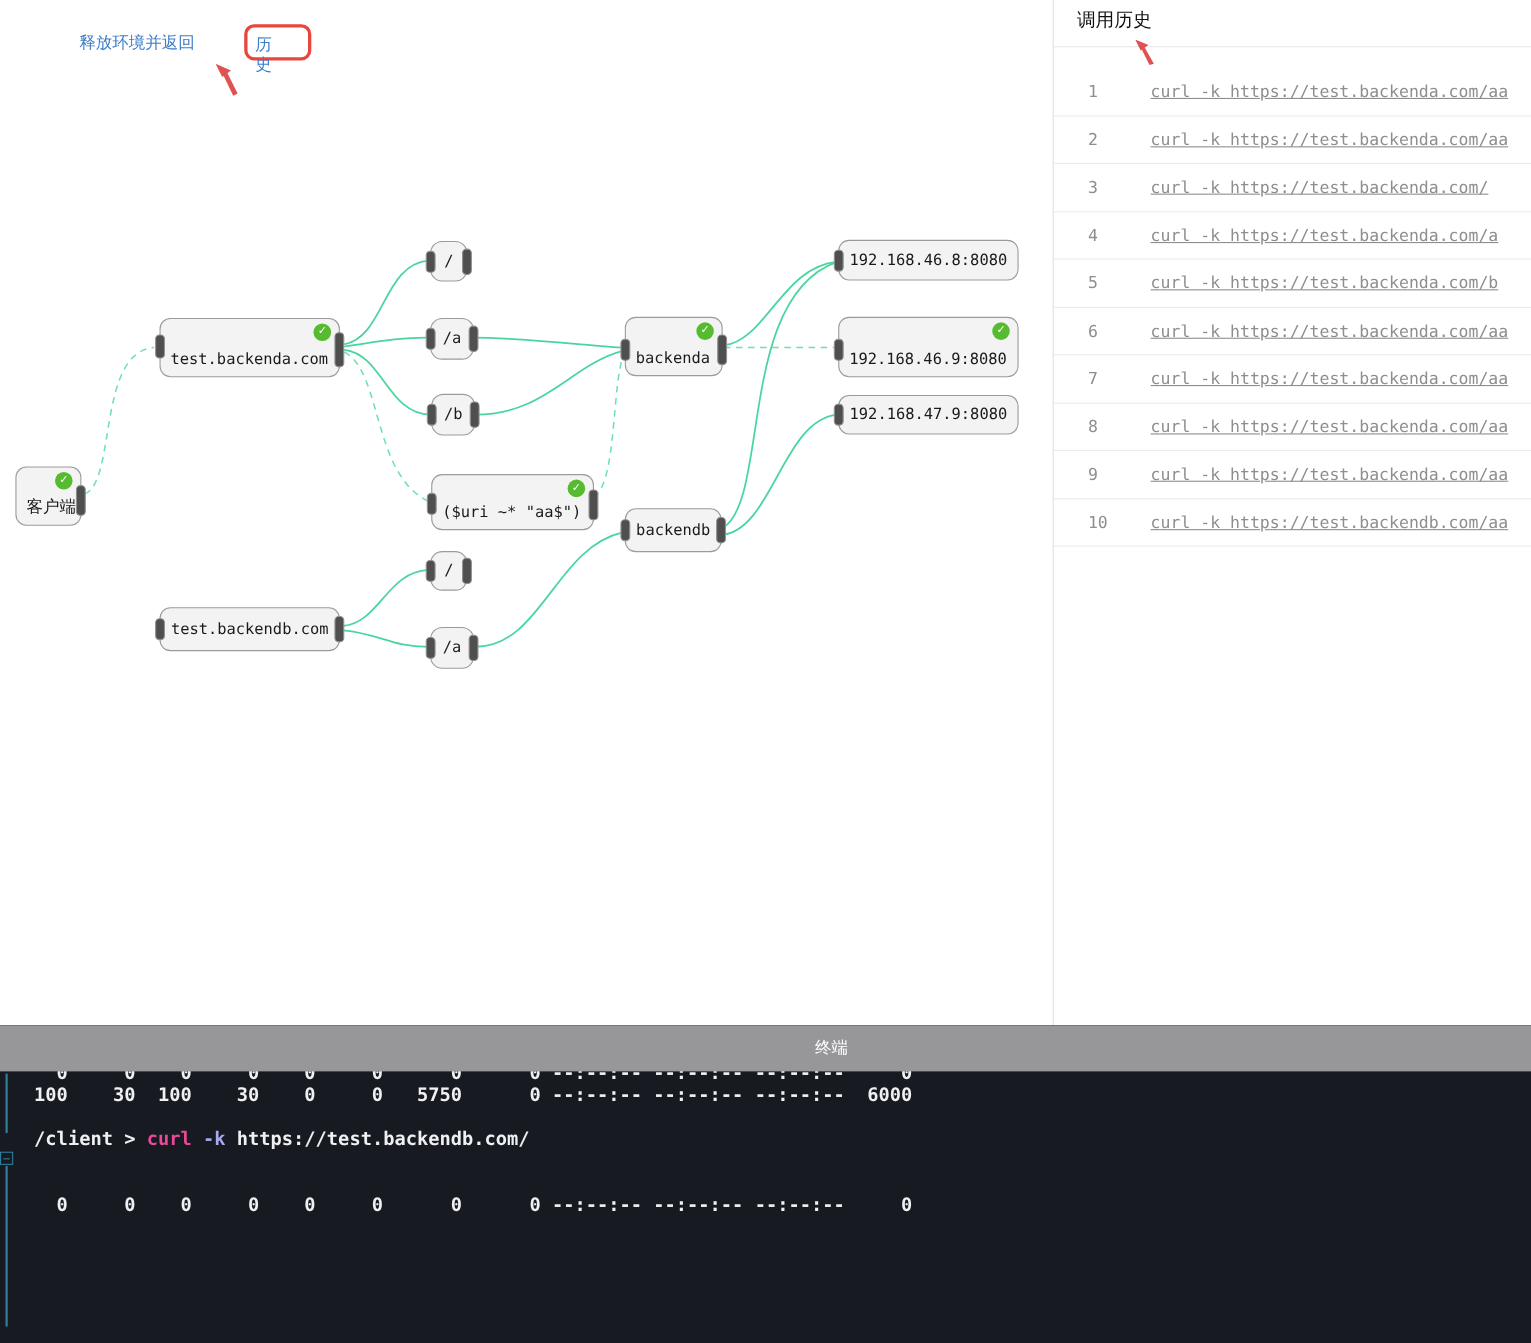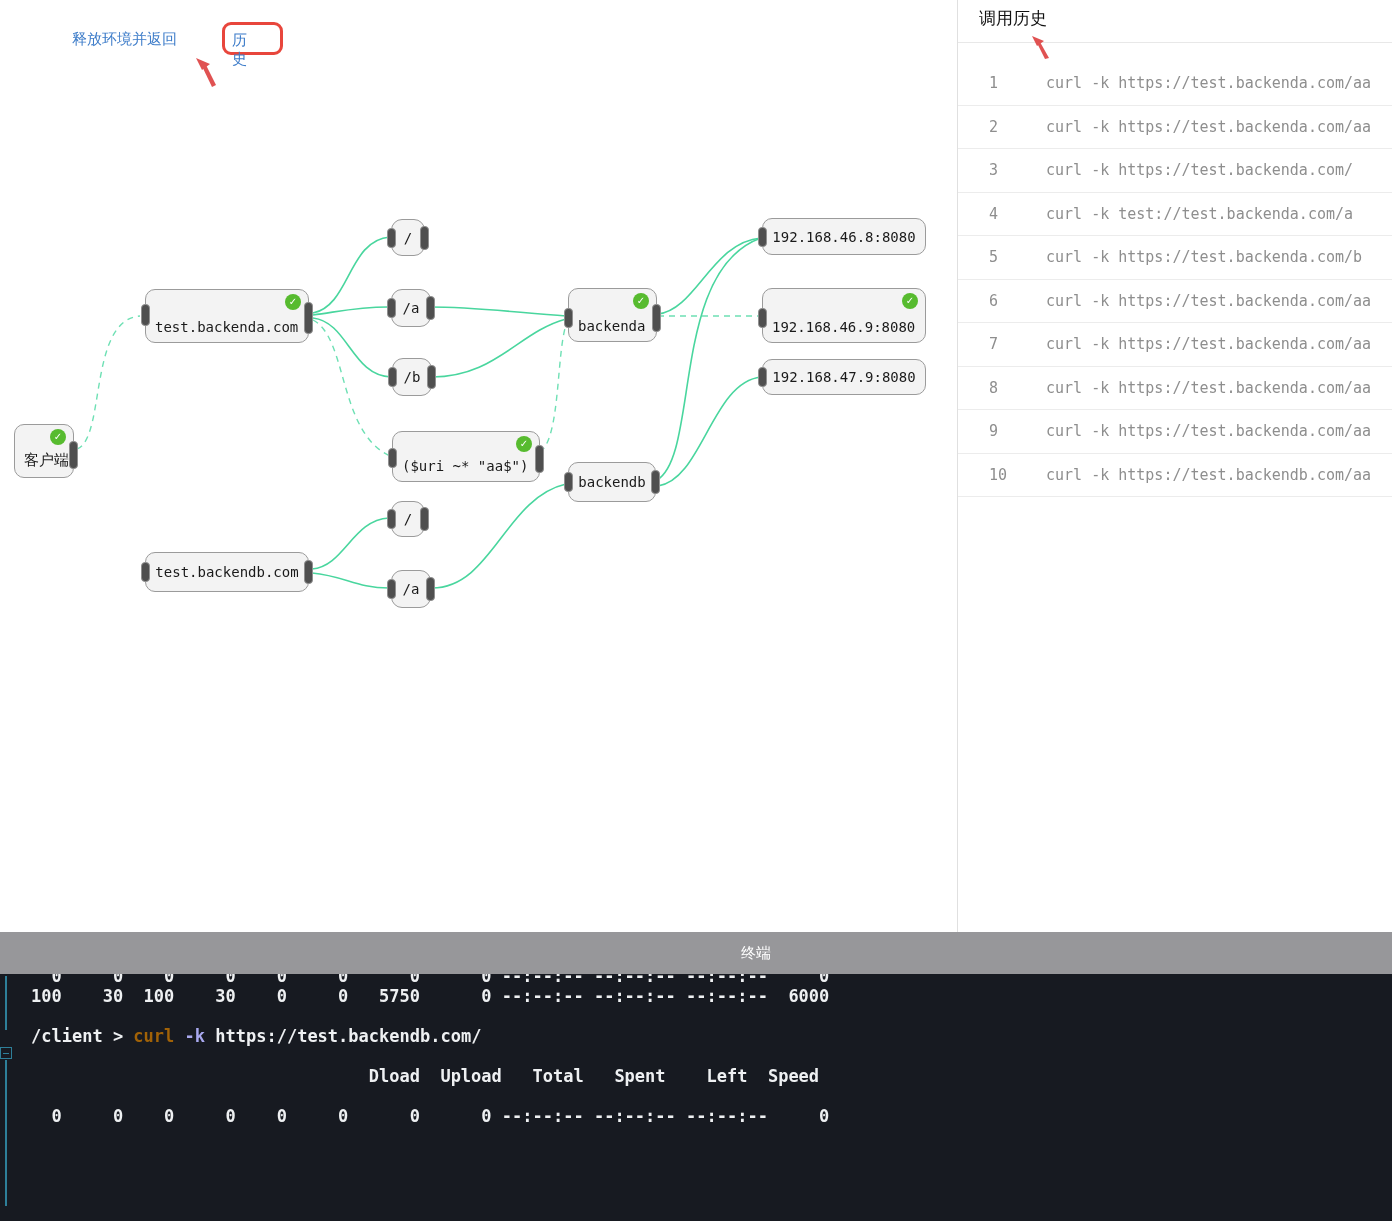--- a/index.html
+++ b/index.html
@@ -41,31 +41,31 @@
 
   
   .rpanel { left:957px; top:0; width:445px; height:932px; background:#ffffff;
             border-left:1px solid #e0e0e0; z-index:2; }
   .rpanel-header { position:absolute; left:21px; top:7px; font-size:17px; color:#111111; }
   .rpanel-divider { position:absolute; left:0; top:42px; width:445px; height:1px; background:#e8e8e8; }
   .hlist { position:absolute; left:0; top:62px; width:445px; }
   .hrow { height:43.5px; display:flex; align-items:center; border-bottom:1px solid #ececec;
           font-family:"DejaVu Sans Mono","Liberation Mono",monospace; font-size:15px; color:#8e8e8e; }
   .hrow .num { margin-left:31px; width:57px; }
-  .hrow .cmd { white-space:pre; }
+  .hrow .cmd { white-space:pre;text-decoration:underline; }
 
   
   .terminal { left:0; top:932px; width:1392px; height:289px; background:#171a21; z-index:4; overflow:hidden; }
   .term-bar { position:absolute; left:0; top:0; width:1392px; height:42px; background:#97979a; z-index:6;padding-left:20px; }
   .term-bar .title { position:absolute; left:756px; top:50%; transform:translate(-50%,-50%);
                      color:#ffffff; font-size:15px; }
   .term-text { position:absolute; left:16px; top:34px; z-index:5; color:#eef0f2;
                font-family:"DejaVu Sans Mono","Liberation Mono",monospace; font-size:17px; font-weight:bold; }
   .tline { height:20px; line-height:20px; white-space:pre;margin-left:15px; }
-  .tok-cmd { color:#a16207; } .tok-flag { color:#a9a9ef; }
+  .tok-cmd { color:#ec4899; } .tok-flag { color:#a9a9ef; }
   .fold-line { position:absolute; left:5px; width:2px; background:#2e7f99; z-index:5; }
   .fold-marker { position:absolute; left:0; top:115px; width:12px; height:12px;
                  border:1px solid #2e7f99; z-index:7; background:#171a21; }
   .fold-marker .dash { position:absolute; left:2px; top:4.5px; width:6px; height:1.5px; background:#2e7f99; }
 </style>
 </head>
 <body>
 
 <div class="abs top-links">
   <span class="link">释放环境并返回</span>
@@ -192,21 +192,21 @@
     <div class="hrow">
         <span class="num">2</span>
         <span class="cmd">curl -k https://test.backenda.com/aa</span>
       </div>
     <div class="hrow">
         <span class="num">3</span>
         <span class="cmd">curl -k https://test.backenda.com/</span>
       </div>
     <div class="hrow">
         <span class="num">4</span>
-        <span class="cmd">curl -k test://test.backenda.com/a</span>
+        <span class="cmd">curl -k https://test.backenda.com/a</span>
       </div>
     <div class="hrow">
         <span class="num">5</span>
         <span class="cmd">curl -k https://test.backenda.com/b</span>
       </div>
     <div class="hrow">
         <span class="num">6</span>
         <span class="cmd">curl -k https://test.backenda.com/aa</span>
       </div>
     <div class="hrow">
@@ -238,17 +238,16 @@
   <div class="fold-marker">
       <span class="dash"></span>
     </div>
 
   <div class="term-text">
     <div class="tline">  0     0    0     0    0     0      0      0 --:--:-- --:--:-- --:--:--     0</div>
     <div class="tline">100    30  100    30    0     0   5750      0 --:--:-- --:--:-- --:--:--  6000</div>
     <div class="tline"></div>
     <div class="tline"><span>/client &gt; </span><span class="tok-cmd">curl</span><span class="tok-flag"> -k </span><span>https://test.backendb.com/</span></div>
     <div class="tline"></div>
-    <div class="tline">                                 Dload  Upload   Total   Spent    Left  Speed</div>
     <div class="tline"></div>
     <div class="tline">  0     0    0     0    0     0      0      0 --:--:-- --:--:-- --:--:--     0</div>
   </div>
 </div>
 
 </body></html>

